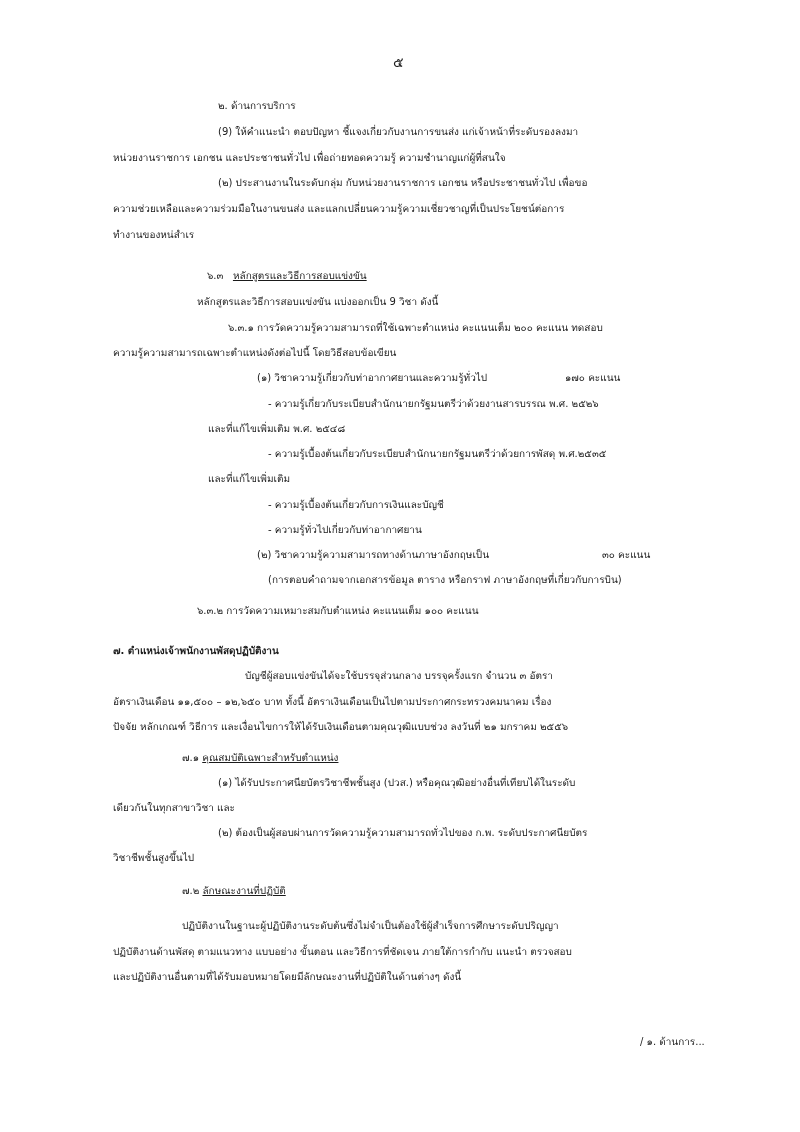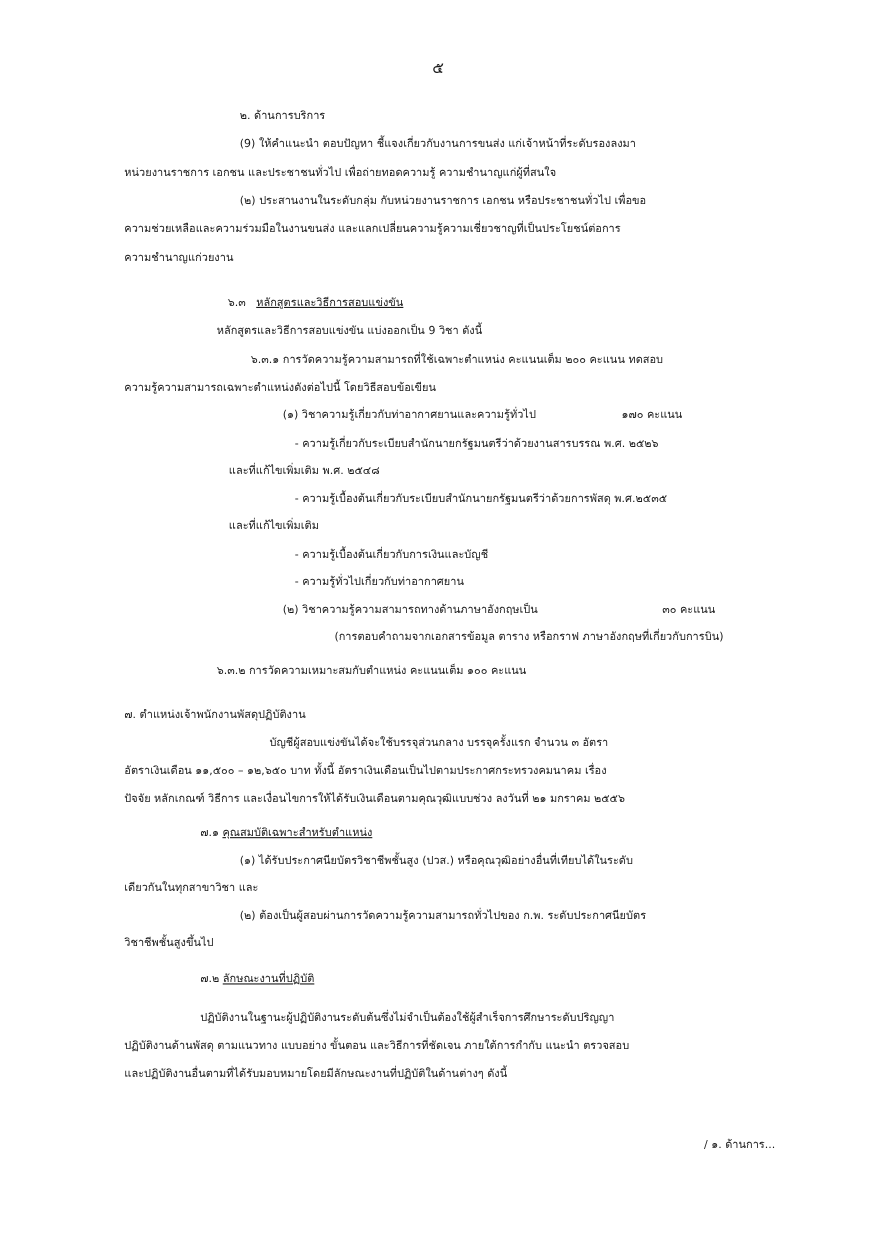--- a/index.html
+++ b/index.html
@@ -2,54 +2,54 @@
 <html><head>
 <meta charset="utf-8">
 <style>
   html, body { margin: 0; padding: 0; background: #ffffff; }
   body {
     width: 800px; height: 1132px; position: relative; overflow: hidden;
     font-family: "DejaVu Sans", sans-serif; color: #1a1a1a;
   }
   .line { position: absolute; white-space: nowrap; font-size: 10px; line-height: 20px; }
   .u { text-decoration: underline; }
-  .b { font-weight: normal; }
+  .b { font-weight: bold; }
   .pageno { left: 393px; top: 52px; font-size: 14px; }
 </style>
 </head>
 <body>
 
 <div>
   <div class="line pageno">๕</div>
 
   <div class="line" style="left:218px;top:96px;">๒. ด้านการบริการ</div>
   <div class="line" style="left:218px;top:122px;">(9) ให้คำแนะนำ ตอบปัญหา ชี้แจงเกี่ยวกับงานการขนส่ง แก่เจ้าหน้าที่ระดับรองลงมา</div>
   <div class="line" style="left:113px;top:148px;">หน่วยงานราชการ เอกชน และประชาชนทั่วไป เพื่อถ่ายทอดความรู้ ความชำนาญแก่ผู้ที่สนใจ</div>
   <div class="line" style="left:218px;top:173px;">(๒) ประสานงานในระดับกลุ่ม กับหน่วยงานราชการ เอกชน หรือประชาชนทั่วไป เพื่อขอ</div>
   <div class="line" style="left:113px;top:199px;">ความช่วยเหลือและความร่วมมือในงานขนส่ง  และแลกเปลี่ยนความรู้ความเชี่ยวชาญที่เป็นประโยชน์ต่อการ</div>
-  <div class="line" style="left:113px;top:225px;">ความชำนาญแก่วยงาน</div>
+  <div class="line" style="left:113px;top:225px;">ทำงานของหน่สำเร</div>
 
   <div class="line" style="left:207px;top:266px;">
     <span>๖.๓</span>&nbsp;&nbsp;
     <span class="u">หลักสูตรและวิธีการสอบแข่งขัน</span>
   </div>
   <div class="line" style="left:197px;top:292px;">หลักสูตรและวิธีการสอบแข่งขัน  แบ่งออกเป็น  9  วิชา  ดังนี้</div>
   <div class="line" style="left:228px;top:318px;">๖.๓.๑ การวัดความรู้ความสามารถที่ใช้เฉพาะตำแหน่ง   คะแนนเต็ม ๒๐๐  คะแนน  ทดสอบ</div>
   <div class="line" style="left:113px;top:343px;">ความรู้ความสามารถเฉพาะตำแหน่งดังต่อไปนี้  โดยวิธีสอบข้อเขียน</div>
   <div class="line" style="left:257px;top:368px;">(๑) วิชาความรู้เกี่ยวกับท่าอากาศยานและความรู้ทั่วไป</div>
   <div class="line" style="left:565px;top:368px;">๑๗๐ คะแนน</div>
   <div class="line" style="left:268px;top:394px;">- ความรู้เกี่ยวกับระเบียบสำนักนายกรัฐมนตรีว่าด้วยงานสารบรรณ พ.ศ. ๒๕๒๖</div>
   <div class="line" style="left:208px;top:419px;">และที่แก้ไขเพิ่มเติม พ.ศ. ๒๕๔๘</div>
   <div class="line" style="left:268px;top:444px;">- ความรู้เบื้องต้นเกี่ยวกับระเบียบสำนักนายกรัฐมนตรีว่าด้วยการพัสดุ พ.ศ.๒๕๓๕</div>
   <div class="line" style="left:208px;top:469px;">และที่แก้ไขเพิ่มเติม</div>
   <div class="line" style="left:268px;top:495px;">- ความรู้เบื้องต้นเกี่ยวกับการเงินและบัญชี</div>
   <div class="line" style="left:268px;top:520px;">- ความรู้ทั่วไปเกี่ยวกับท่าอากาศยาน</div>
   <div class="line" style="left:257px;top:545px;">(๒) วิชาความรู้ความสามารถทางด้านภาษาอังกฤษเป็น</div>
   <div class="line" style="left:558px;top:545px;margin-left:44px;">๓๐ คะแนน</div>
-  <div class="line" style="left:268px;top:570px;margin-left:36px;">(การตอบคำถามจากเอกสารข้อมูล ตาราง หรือกราฟ ภาษาอังกฤษที่เกี่ยวกับการบิน)</div>
+  <div class="line" style="left:268px;top:570px;">(การตอบคำถามจากเอกสารข้อมูล ตาราง หรือกราฟ ภาษาอังกฤษที่เกี่ยวกับการบิน)</div>
   <div class="line" style="left:197px;top:601px;">๖.๓.๒  การวัดความเหมาะสมกับตำแหน่ง     คะแนนเต็ม  ๑๐๐  คะแนน</div>
 
   <div class="line b" style="left:113px;top:641px;">๗. ตำแหน่งเจ้าพนักงานพัสดุปฏิบัติงาน</div>
   <div class="line" style="left:205px;top:666px;margin-left:40px;">บัญชีผู้สอบแข่งขันได้จะใช้บรรจุส่วนกลาง  บรรจุครั้งแรก จำนวน  ๓  อัตรา</div>
   <div class="line" style="left:113px;top:692px;">อัตราเงินเดือน  ๑๑,๕๐๐ – ๑๒,๖๕๐  บาท  ทั้งนี้ อัตราเงินเดือนเป็นไปตามประกาศกระทรวงคมนาคม เรื่อง</div>
   <div class="line" style="left:113px;top:717px;">ปัจจัย หลักเกณฑ์ วิธีการ และเงื่อนไขการให้ได้รับเงินเดือนตามคุณวุฒิแบบช่วง ลงวันที่  ๒๑ มกราคม ๒๕๕๖</div>
 
   <div class="line" style="left:182px;top:748px;">
     <span>๗.๑</span>
     <span class="u">คุณสมบัติเฉพาะสำหรับตำแหน่ง</span>

